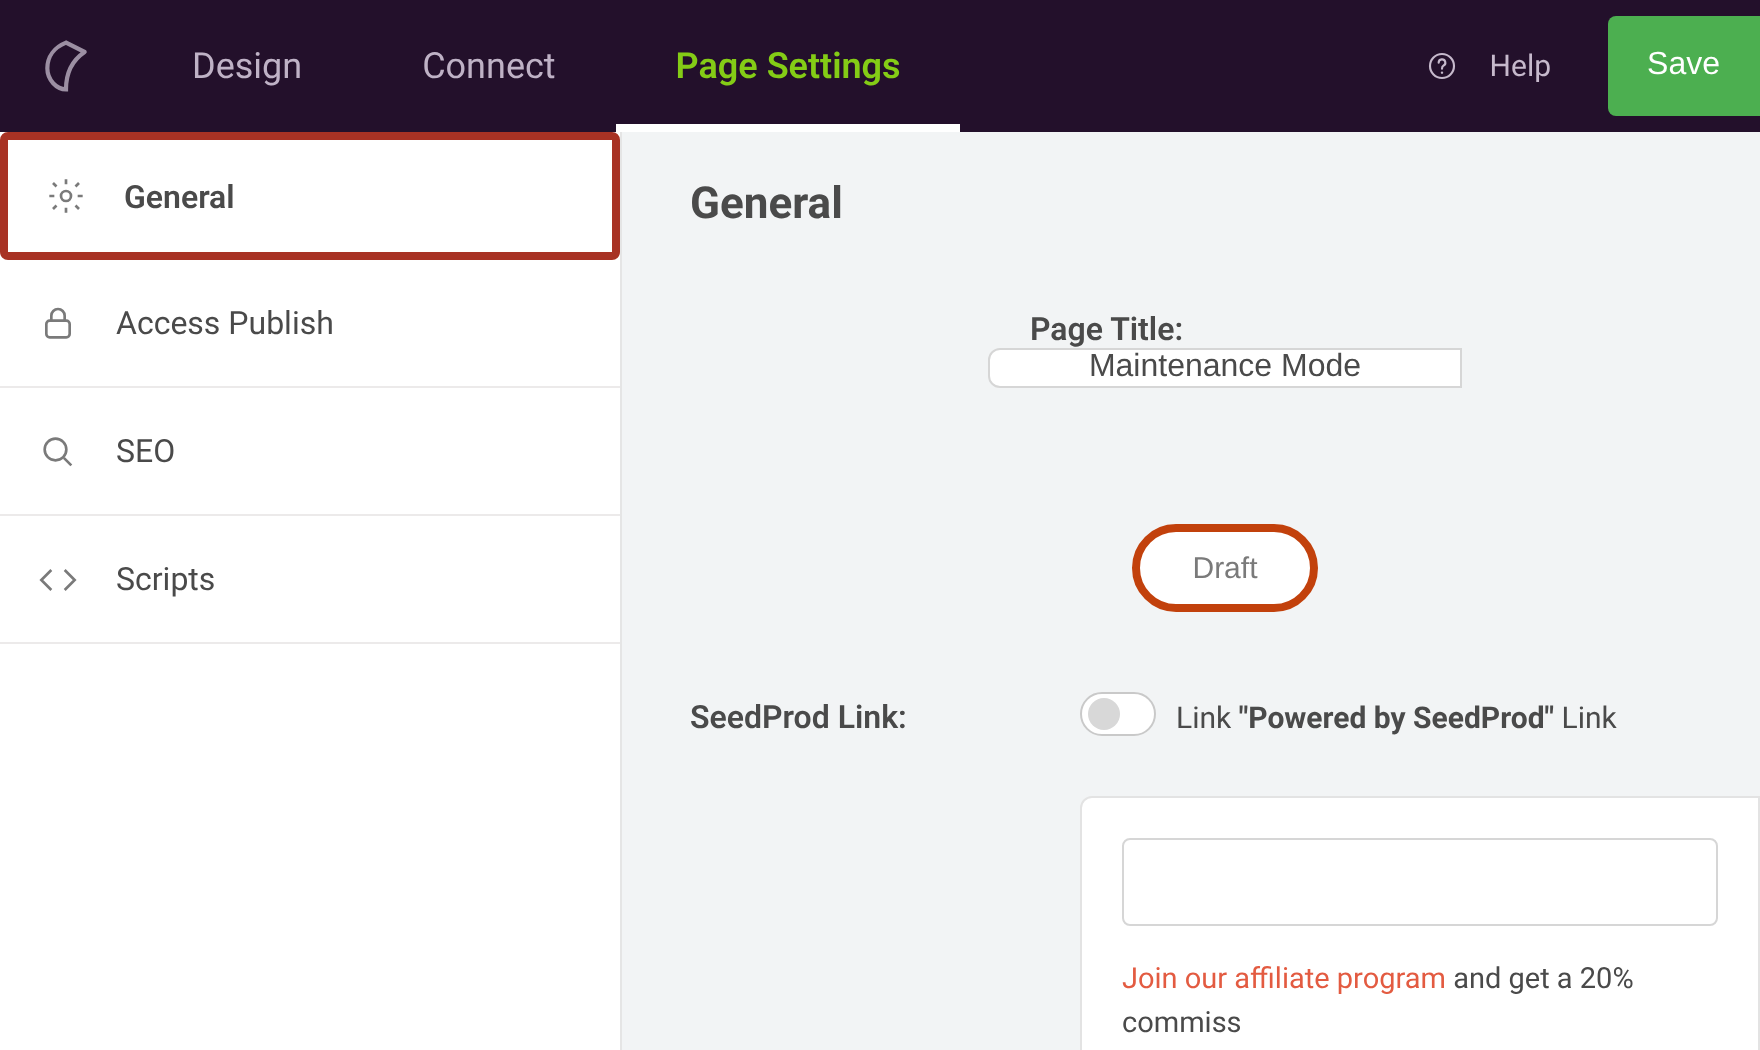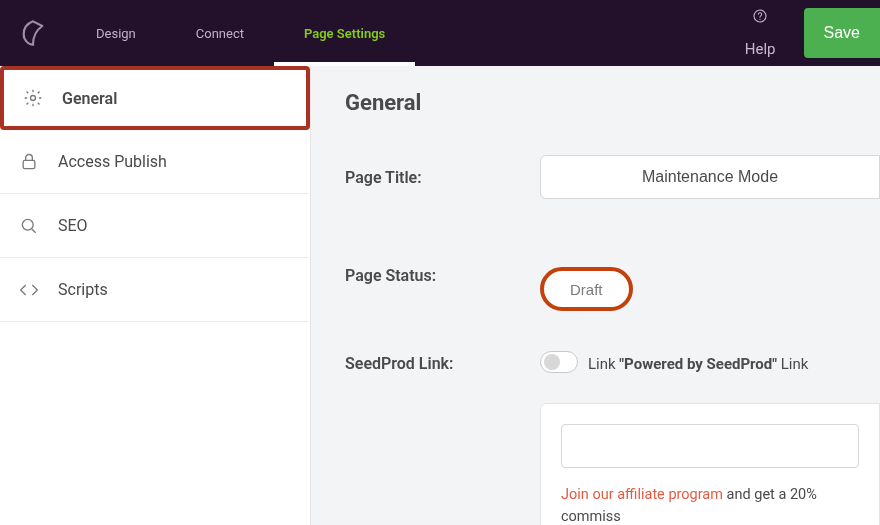--- a/index.html
+++ b/index.html
@@ -3,36 +3,36 @@
 <meta charset="utf-8">
 <style>
   * { box-sizing: border-box; margin: 0; padding: 0; }
   html, body { width: 880px; height: 525px; font-family: -apple-system, BlinkMacSystemFont, "Segoe UI", Roboto, sans-serif; overflow: hidden; }
   body { display: flex; flex-direction: column; }
 
   .topbar { height: 66px; background: #23102b; display: flex; align-items: center; color: #c6b9cc; }
   .logo-wrap { width: 66px; height: 66px; display: flex; align-items: center; justify-content: center; }
   .logo { width: 28px; height: 28px; }
   .tabs { display: flex; height: 100%; }
-  .tab { display: flex; align-items: center; padding: 0 30px; font-size: 13px; color: #bfb2c6; cursor: pointer; }
+  .tab { display: flex; align-items: center; padding: 0 30px; font-size: 18px; color: #bfb2c6; cursor: pointer; }
   .tab.active { color: #84cc16; font-weight: 600; border-bottom: 4px solid #fff; padding-top: 4px; }
   .topbar-right { margin-left: auto; display: flex; align-items: center; gap: 18px; padding-right: 0; }
-  .help { display: flex; align-items: center; gap: 16px; color: #c6b9cc; font-size: 15px; cursor: pointer; padding-right: 10px; flex-direction: column; }
+  .help { display: flex; align-items: center; gap: 16px; color: #c6b9cc; font-size: 15px; cursor: pointer; padding-right: 10px; }
   .save-btn { background: #4caf50; color: #fff; border: none; height: 50px; padding: 0 20px; font-size: 16px; border-radius: 4px 0 0 4px; margin-right: 0; cursor: pointer; }
 
   .body-wrap { flex: 1; display: flex; min-height: 0; }
   .sidebar { width: 311px; background: #fff; border-right: 1px solid #e5e5e5; }
   .side-item { display: flex; align-items: center; gap: 18px; padding: 0 18px; height: 64px; color: #4a4a4a; font-size: 16px; border-bottom: 1px solid #eceaea; cursor: pointer; }
   .side-item.highlighted { border: 4px solid #a83224; border-radius: 4px; height: 64px; background: #fff; font-weight: 600; }
   .side-icon { width: 22px; height: 22px; display: inline-flex; align-items: center; justify-content: center; color: #7a7a7a; }
   .side-icon svg { width: 20px; height: 20px; fill: none; stroke: #7a7a7a; stroke-width: 1.6; }
 
   .main { flex: 1; background: #f2f4f5; padding: 24px 0 0 34px; overflow: hidden; position: relative; }
   .main h2 { font-size: 22px; color: #4a4a4a; font-weight: 700; margin-bottom: 40px; }
-  .form-row { display: flex; align-items: center; margin-bottom: 40px; }
+  .form-row { display: flex; align-items: center; margin-bottom: 40px; flex-direction: column; }
   .form-label { width: 195px; font-size: 16px; color: #4a4a4a; font-weight: 600; }
   .text-input { flex: 1; height: 44px; border: 1px solid #d6d6d6; border-radius: 6px 0 0 6px; padding: 0 14px; font-size: 16px; color: #4a4a4a; background: #fff; margin-right: 0; text-align: center; }
 
   .pill-group { display: inline-flex; border: 4px solid #c2410c; border-radius: 24px; height: 44px; overflow: hidden; background: #fff; margin-top: 28px; }
   .pill { padding: 0 26px; display: flex; align-items: center; font-size: 15px; color: #7a7a7a; cursor: pointer; border: none; background: transparent; }
   .pill.active { background: #2f7b57; color: #fff; border-radius: 24px; font-weight: 600; padding: 0 28px; }
 
   .link-row { display: flex; align-items: flex-end; margin-bottom: 30px; }
   .toggle { position: relative; width: 38px; height: 22px; background: #fff; border: 1px solid #c9c9c9; border-radius: 14px; margin-right: 10px; cursor: pointer; }
   .toggle-knob { position: absolute; width: 16px; height: 16px; background: #d8d8d8; border-radius: 50%; top: 2px; left: 3px; }
@@ -114,21 +114,20 @@
 
   <div class="main">
     <h2>General</h2>
 
     <div class="form-row">
       <div class="form-label">Page Title:</div>
       <input class="text-input" type="text" value="Maintenance Mode" style="">
     </div>
 
     <div class="form-row">
-      <div class="form-label">Page Status:</div>
       <div class="pill-group">
         <button class="pill">Draft</button>
       </div>
     </div>
 
     <div class="link-row">
       <div class="form-label">SeedProd Link:</div>
       <div class="toggle">
         <div class="toggle-knob"></div>
       </div>

